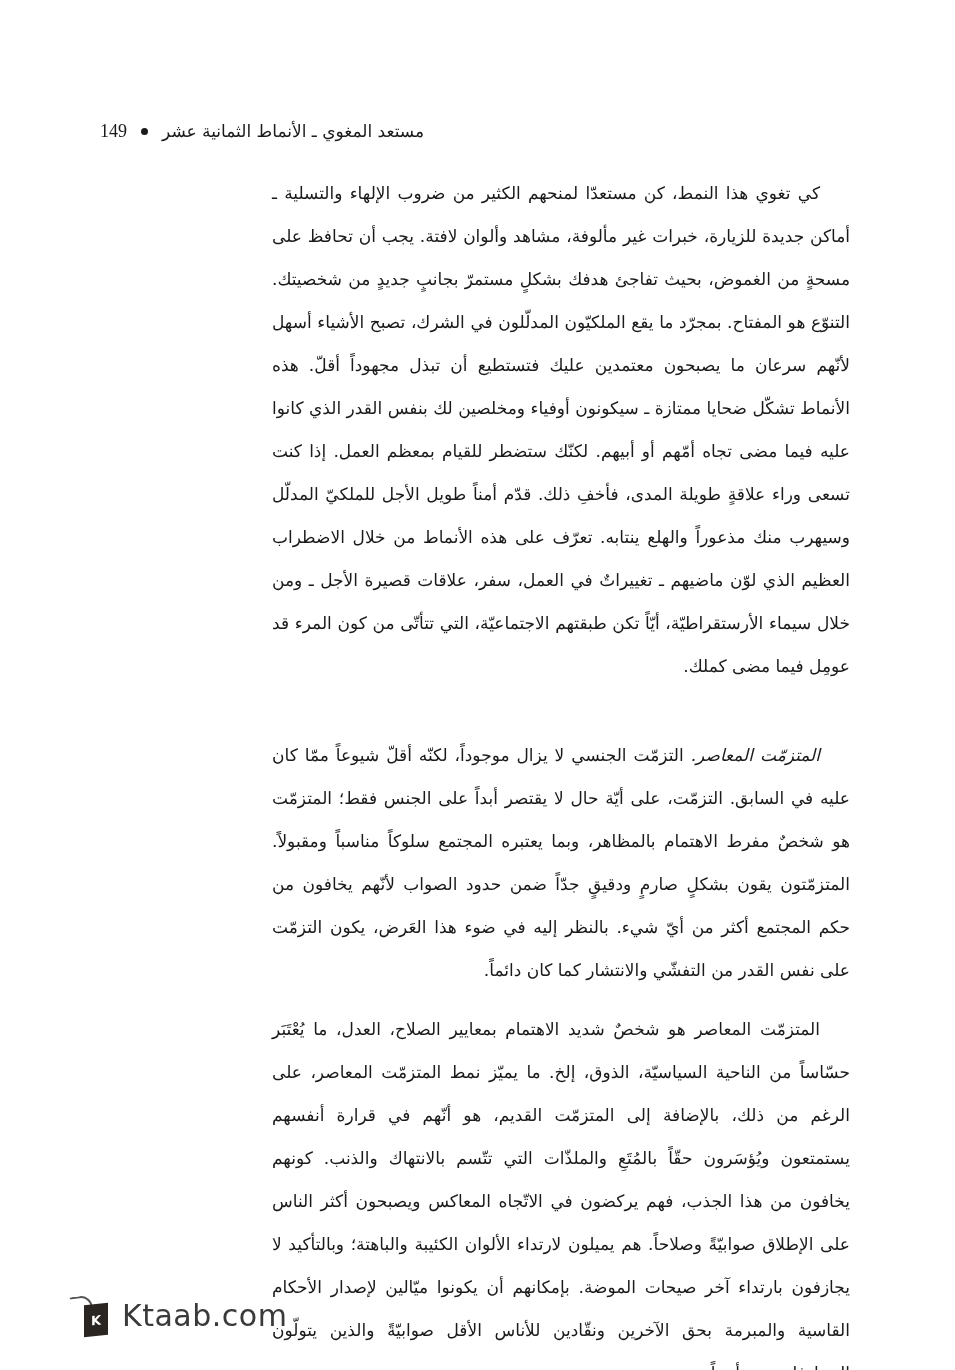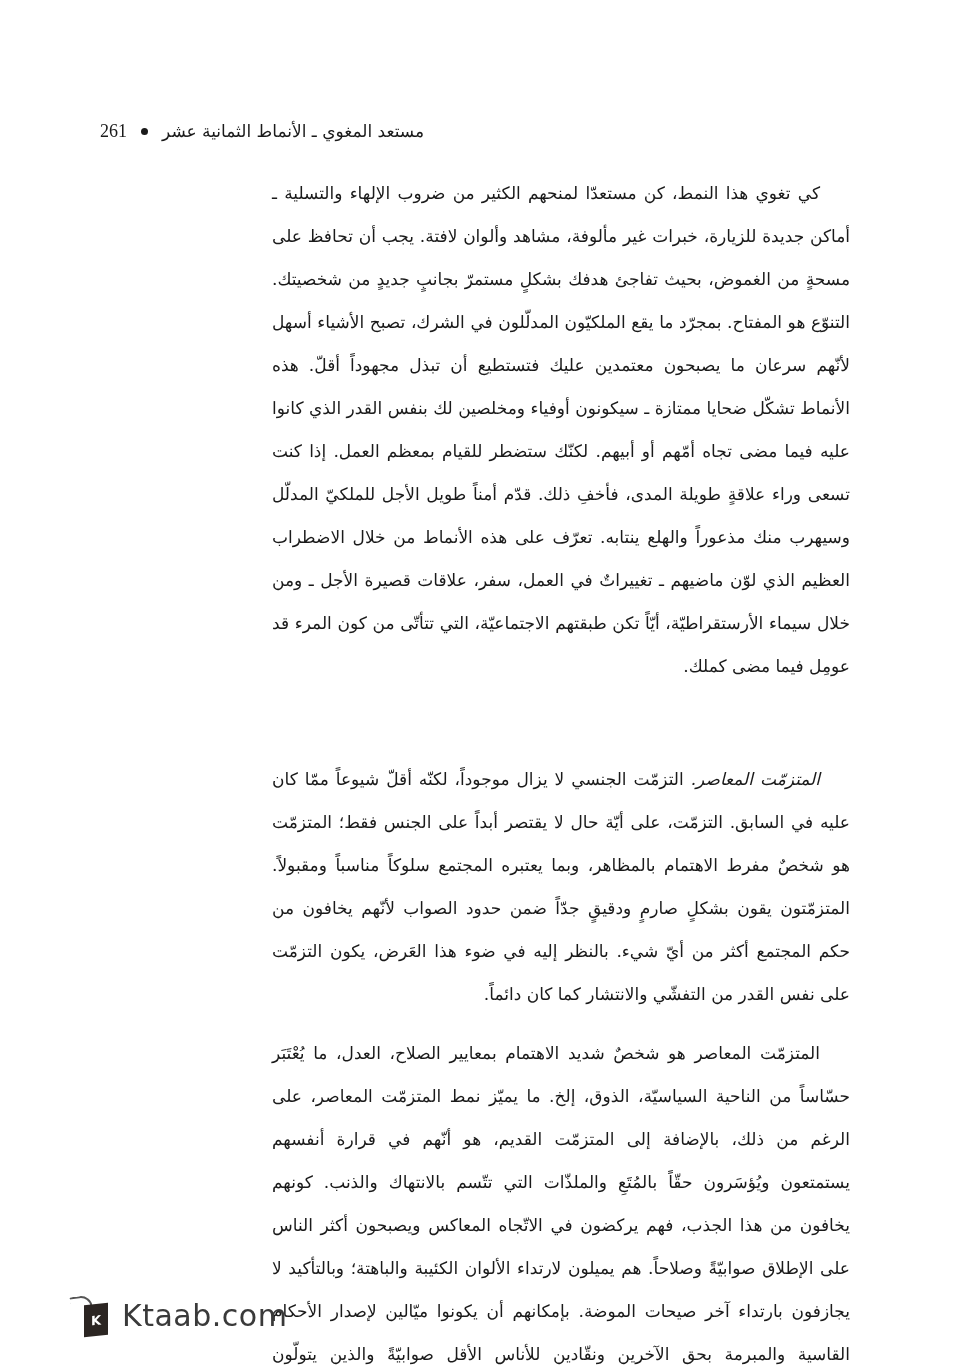--- a/index.html
+++ b/index.html
@@ -13,21 +13,21 @@
     .header .pagenum { font-family: "Liberation Serif", serif; font-size: 18px; }
     .header .bullet { width: 7px; height: 7px; border-radius: 50%; background: #1a1a1a; display: inline-block; }
     .header .running-title { direction: rtl; font-size: 17px; }
     .body-text {
       position: absolute; left: 272px; top: 172px; width: 578px;
       direction: rtl; text-align: justify; text-align-last: right;
       font-family: "DejaVu Serif", serif; font-size: 17px; line-height: 43px;
     }
     .para { margin: 0; text-indent: 30px; }
     .para + .para { margin-top: 16px; }
-    .para.section { margin-top: 70px; }
+    .para.section { margin-top: 46px; }
     .italic-lead { font-style: italic; }
     .logo {
       position: absolute; left: 66px; top: 1290px; height: 50px;
       display: flex; align-items: center; gap: 10px; direction: ltr;
     }
     .logo .book { position: relative; width: 46px; height: 46px; }
     .logo .book .cover {
       position: absolute; left: 18px; top: 12px; width: 24px; height: 32px;
       background: #2b2522; transform: skewY(-6deg);
       display: flex; align-items: center; justify-content: center;
@@ -39,21 +39,21 @@
       transform: rotate(-8deg);
     }
     .logo .brand { font-family: "DejaVu Sans", sans-serif; font-size: 30px; color: #3a3a3a; letter-spacing: 0.5px; }
   </style>
 </head>
 <body>
 
 <div class="page">
 
   <div class="header">
-    <span class="pagenum">261</span>
+    <span class="pagenum">149</span>
     <span class="bullet"></span>
     <span class="running-title">مستعد المغوي ـ الأنماط الثمانية عشر</span>
   </div>
 
   <div class="body-text">
     <p class="para">
       <span>كي تغوي هذا النمط، كن مستعدّا لمنحهم الكثير من ضروب الإلهاء والتسلية ـ أماكن جديدة للزيارة، خبرات غير مألوفة، مشاهد وألوان لافتة. يجب أن تحافظ على مسحةٍ من الغموض، بحيث تفاجئ هدفك بشكلٍ مستمرّ بجانبٍ جديدٍ من شخصيتك. التنوّع هو المفتاح. بمجرّد ما يقع الملكيّون المدلّلون في الشرك، تصبح الأشياء أسهل لأنّهم سرعان ما يصبحون معتمدين عليك فتستطيع أن تبذل مجهوداً أقلّ. هذه الأنماط تشكّل ضحايا ممتازة ـ سيكونون أوفياء ومخلصين لك بنفس القدر الذي كانوا عليه فيما مضى تجاه أمّهم أو أبيهم. لكنّك ستضطر للقيام بمعظم العمل. إذا كنت تسعى وراء علاقةٍ طويلة المدى، فأخفِ ذلك. قدّم أمناً طويل الأجل للملكيّ المدلّل وسيهرب منك مذعوراً والهلع ينتابه. تعرّف على هذه الأنماط من خلال الاضطراب العظيم الذي لوّن ماضيهم ـ تغييراتٌ في العمل، سفر، علاقات قصيرة الأجل ـ ومن خلال سيماء الأرستقراطيّة، أيّاً تكن طبقتهم الاجتماعيّة، التي تتأتّى من كون المرء قد عومِل فيما مضى كملك.</span>
     </p>
     <p class="para section">
       <span class="italic-lead">المتزمّت المعاصر.</span><span> التزمّت الجنسي لا يزال موجوداً، لكنّه أقلّ شيوعاً ممّا كان عليه في السابق. التزمّت، على أيّة حال لا يقتصر أبداً على الجنس فقط؛ المتزمّت هو شخصٌ مفرط الاهتمام بالمظاهر، وبما يعتبره المجتمع سلوكاً مناسباً ومقبولاً. المتزمّتون يقون بشكلٍ صارمٍ ودقيقٍ جدّاً ضمن حدود الصواب لأنّهم يخافون من حكم المجتمع أكثر من أيّ شيء. بالنظر إليه في ضوء هذا العَرض، يكون التزمّت على نفس القدر من التفشّي والانتشار كما كان دائماً.</span>

